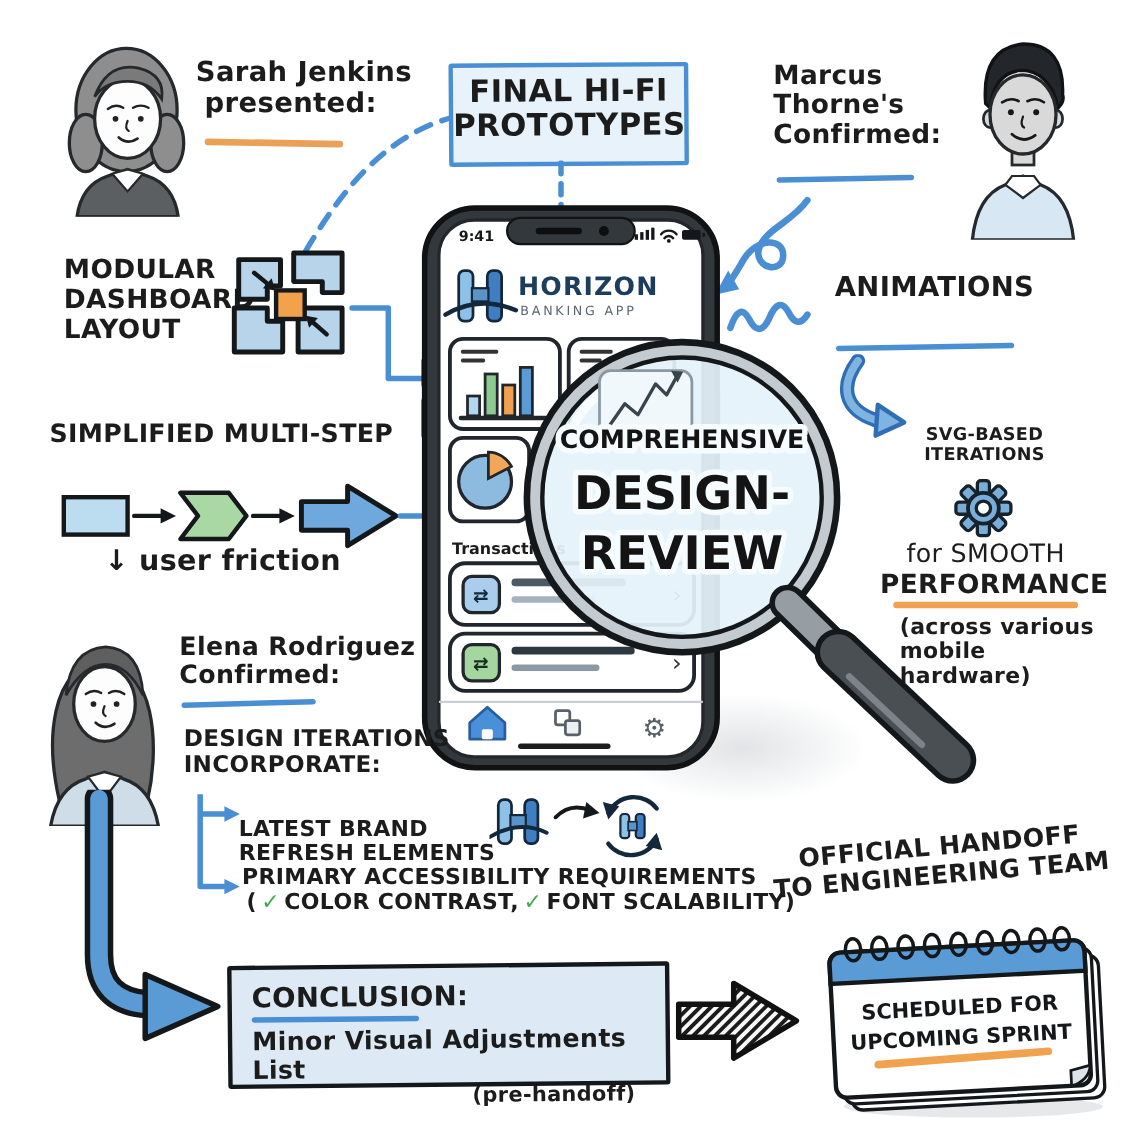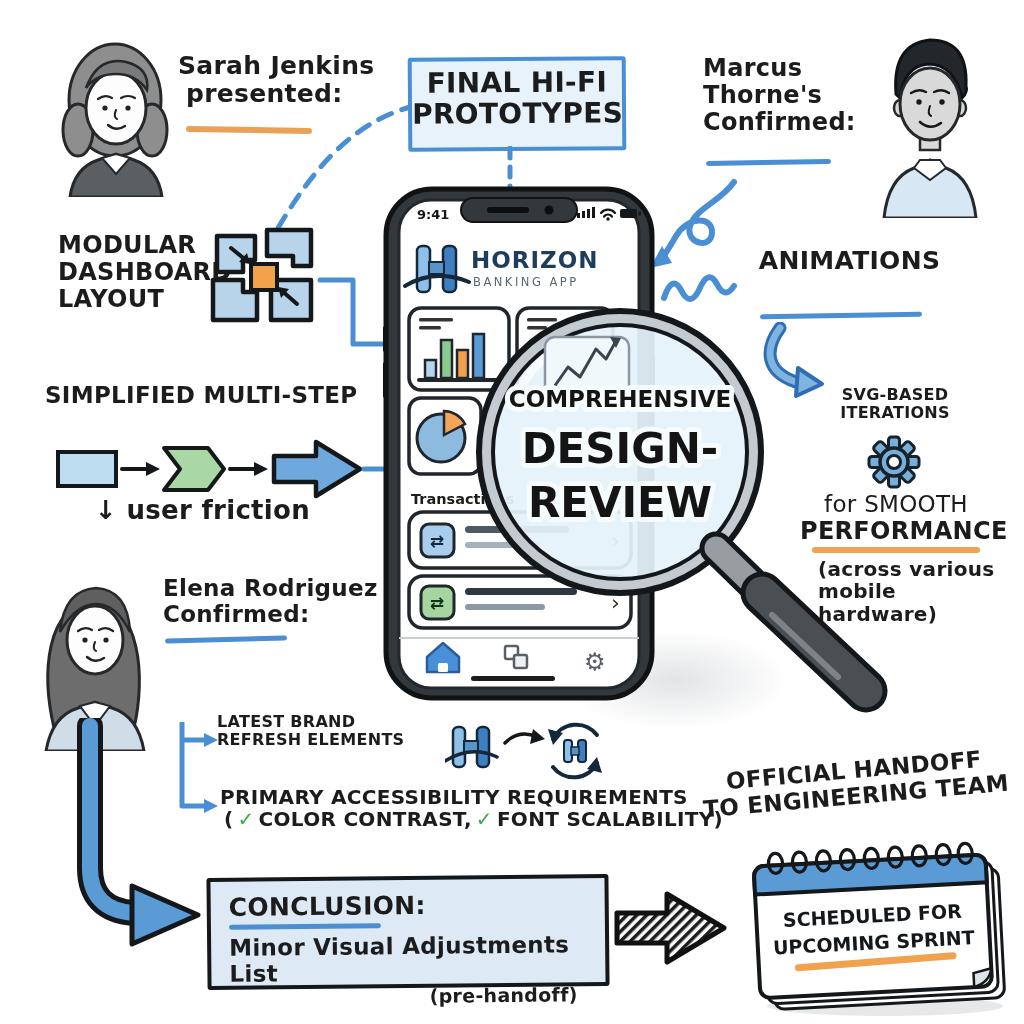--- a/index.html
+++ b/index.html
@@ -289,28 +289,32 @@
     <path d="M28,195 Q34,160 60,152 L77,146 L94,152 Q120,160 126,195 Z" fill="#cfdde9" stroke="#26292c" stroke-width="3"></path>
     <path d="M62,150 L77,146 L92,150 L77,170 Z" fill="#fff" stroke="#26292c" stroke-width="2"></path>
   </svg>
 
   <div class="abs h" style="left:163px;top:576px;font-size:23px">
     <span class="line">Elena Rodriguez</span>
     <span class="line">Confirmed:</span>
   </div>
   <div class="ul" style="left:165px;top:637px;width:122px;height:5px;background:#4a8fd3;transform:rotate(-1.5deg)"></div>
 
+  <div class="abs h" style="left:167px;top:660px;font-size:21px">
+    <span class="line">DESIGN ITERATIONS</span>
+    <span class="line">INCORPORATE:</span>
+  </div>
 
   <svg class="abs" style="left:172px;top:722px" width="60" height="100" viewBox="0 0 60 100">
     <path d="M10,0 V84 M10,18 H32 M10,84 H32" stroke="#4a8fd3" stroke-width="5" fill="none" stroke-linecap="round" stroke-linejoin="round"></path>
     <polygon points="32,11 46,18 32,25" fill="#4a8fd3"></polygon>
     <polygon points="32,77 46,84 32,91" fill="#4a8fd3"></polygon>
   </svg>
 
-  <div class="abs h" style="left:217px;top:713px;font-size:16px">
+  <div class="abs h" style="left:217px;top:742px;font-size:20px">
     <span class="line">LATEST BRAND</span>
     <span class="line">REFRESH ELEMENTS</span>
   </div>
 
   <svg class="abs" style="left:445px;top:715px" width="175" height="72" viewBox="0 0 175 72">
     <g>
       <rect x="8" y="12" width="12" height="40" rx="5" fill="#8ec1e8" stroke="#14283c" stroke-width="2.5"></rect>
       <rect x="32" y="12" width="12" height="40" rx="5" fill="#3f7fc1" stroke="#14283c" stroke-width="2.5"></rect>
       <rect x="19" y="26" width="14" height="11" fill="#5a93c8" stroke="#14283c" stroke-width="2"></rect>
       <path d="M0,46 Q26,30 52,42" stroke="#14283c" stroke-width="3.5" fill="none" stroke-linecap="round"></path>

